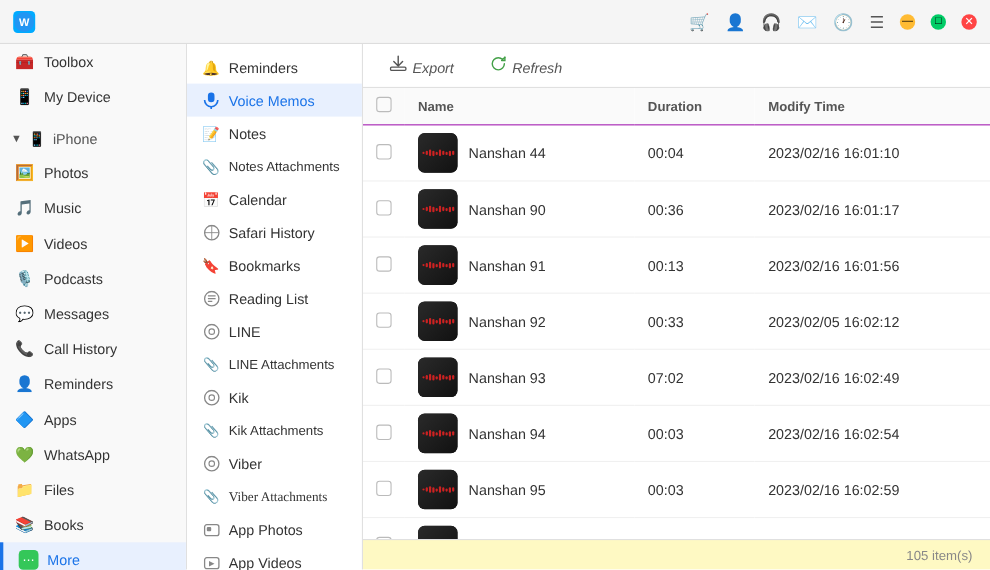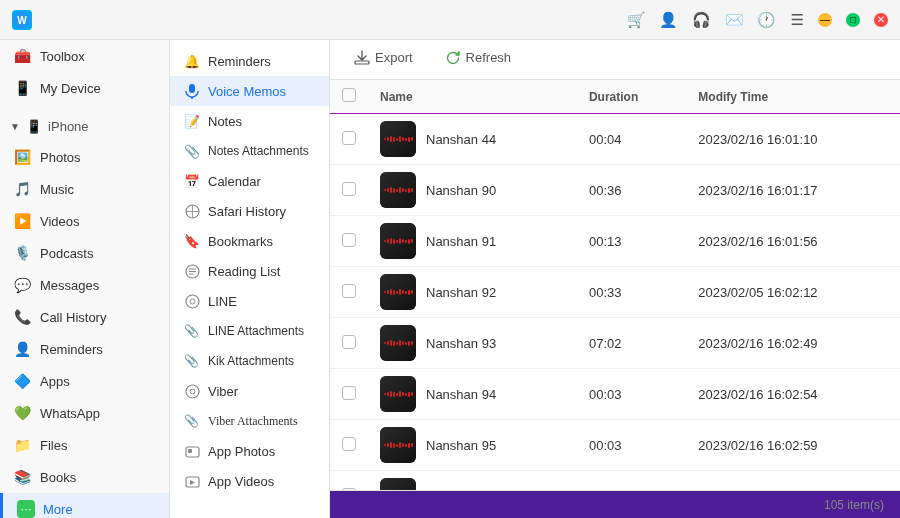--- a/index.html
+++ b/index.html
@@ -58,22 +58,22 @@
 
     
     .content-area {
       flex: 1; display: flex; flex-direction: column; overflow: hidden;
     }
     .content-toolbar {
       height: 40px; border-bottom: 1px solid #e0e0e0; display: flex; align-items: center;
       padding: 0 16px; gap: 16px; flex-shrink: 0;
     }
     .toolbar-btn {
-      display: flex; align-items: flex-start; gap: 5px; cursor: pointer;
-      color: #555; font-size: 13px; padding: 4px 8px; border-radius: 4px;
+      display: flex; align-items: flex-end; gap: 5px; cursor: pointer;
+      color: #555; font-size: 13px; padding: 4px 8px; border-radius: 4px; font-style: italic;
     }
     .toolbar-btn .tb-icon { font-size: 14px; }
 
     .table-container { flex: 1; overflow-y: auto; }
     table { width: 100%; border-collapse: collapse; }
     thead th {
       text-align: left; padding: 8px 12px; font-size: 12px; font-weight: 600;
       color: #555; border-bottom: 1px solid #a21caf; background: #fafafa;
       position: sticky; top: 0; z-index: 1;
     }
@@ -89,21 +89,21 @@
     .voice-thumb-inner {
       width: 100%; height: 100%;
       background: linear-gradient(135deg, #2a2a2a 0%, #111 100%);
       border-radius: 6px;
       display: flex; align-items: center; justify-content: center;
     }
     .waveform { display: flex; align-items: center; gap: 1px; }
     .waveform-bar { width: 2px; background: #cc2222; border-radius: 1px; }
 
     .status-bar {
-      height: 28px; background: #4c1d95; border-top: 1px solid #e0e0e0;
+      height: 28px; background: #fef9c3; border-top: 1px solid #e0e0e0;
       display: flex; align-items: center; justify-content: flex-end;
       padding: 0 16px; font-size: 12px; color: #888; flex-shrink: 0;
     }
 
     .checkbox-custom {
       width: 14px; height: 14px; border: 1.5px solid #bbb; border-radius: 3px;
       display: inline-block; cursor: pointer;
     }
   </style>
 </head>
@@ -257,20 +257,29 @@
         <svg width="15" height="15" viewBox="0 0 15 15">
             <circle cx="7.5" cy="7.5" r="6.5" stroke="#888" stroke-width="1.2" fill="none"></circle>
             <circle cx="7.5" cy="7.5" r="2.5" stroke="#888" stroke-width="1" fill="none"></circle>
           </svg>
       </span>
       <span>LINE</span>
     </div>
     <div class="mid-item">
       <span class="mi-icon" style="font-size:12px;">📎</span>
       <span style="font-size:12px;">LINE Attachments</span>
+    </div>
+    <div class="mid-item">
+      <span class="mi-icon">
+        <svg width="15" height="15" viewBox="0 0 15 15">
+            <circle cx="7.5" cy="7.5" r="6.5" stroke="#888" stroke-width="1.2" fill="none"></circle>
+            <circle cx="7.5" cy="7.5" r="2.5" stroke="#888" stroke-width="1" fill="none"></circle>
+          </svg>
+      </span>
+      <span>Kik</span>
     </div>
     <div class="mid-item">
       <span class="mi-icon" style="font-size:12px;">📎</span>
       <span style="font-size:12px;">Kik Attachments</span>
     </div>
     <div class="mid-item">
       <span class="mi-icon">
         <svg width="15" height="15" viewBox="0 0 15 15">
             <circle cx="7.5" cy="7.5" r="6.5" stroke="#888" stroke-width="1.2" fill="none"></circle>
             <circle cx="7.5" cy="7.5" r="2.5" stroke="#888" stroke-width="1" fill="none"></circle>

